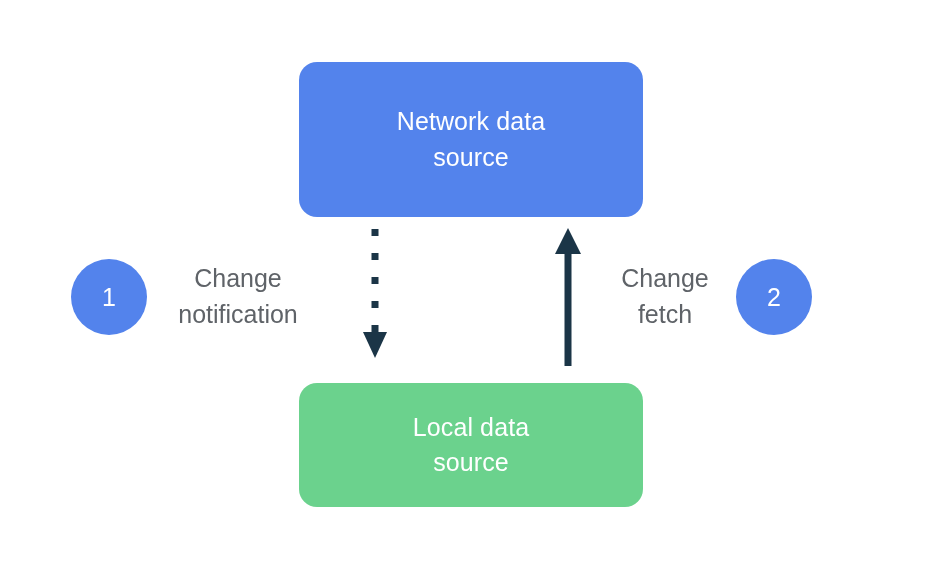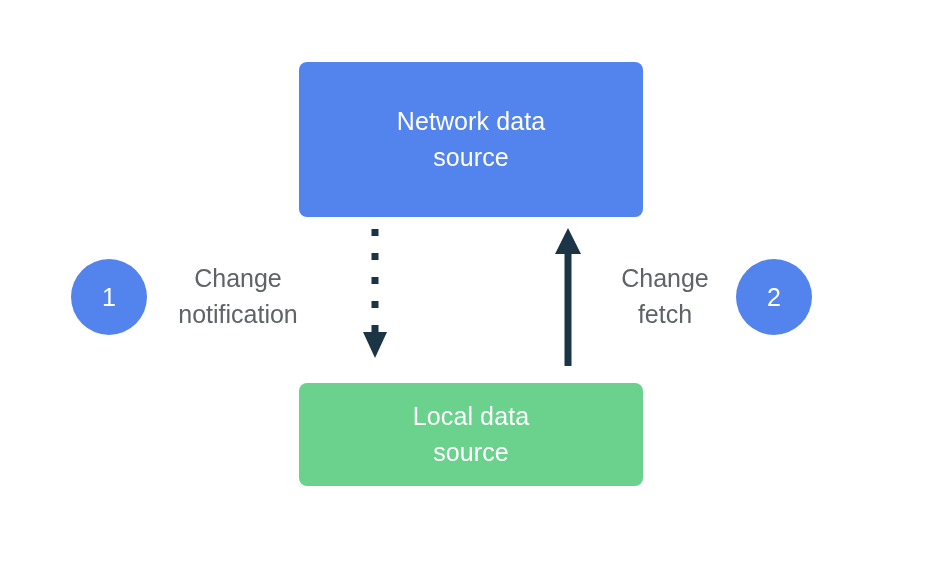--- a/index.html
+++ b/index.html
@@ -18,41 +18,41 @@
     overflow: hidden;
   }
 
   
   .node-box {
     position: absolute;
     display: flex;
     align-items: center;
     justify-content: center;
     text-align: center;
-    border-radius: 8px;
+    border-radius: 18px;
     color: #ffffff;
     font-size: 25px;
     line-height: 1.42;
     font-weight: 400;
     letter-spacing: 0.1px;
     box-sizing: border-box;
     padding: 0 8px;
   }
   #network-node {
     left: 299px;
     top: 62px;
     width: 344px;
     height: 155px;
     background: #5383ec;
   }
   #local-node {
     left: 299px;
     top: 383px;
     width: 344px;
-    height: 103px;
+    height: 124px;
     background: #6bd28d;
     align-items: center;
   }
   .node-label {
     white-space: pre-line;
     display: block;
   }
 
   
   .step-circle {

